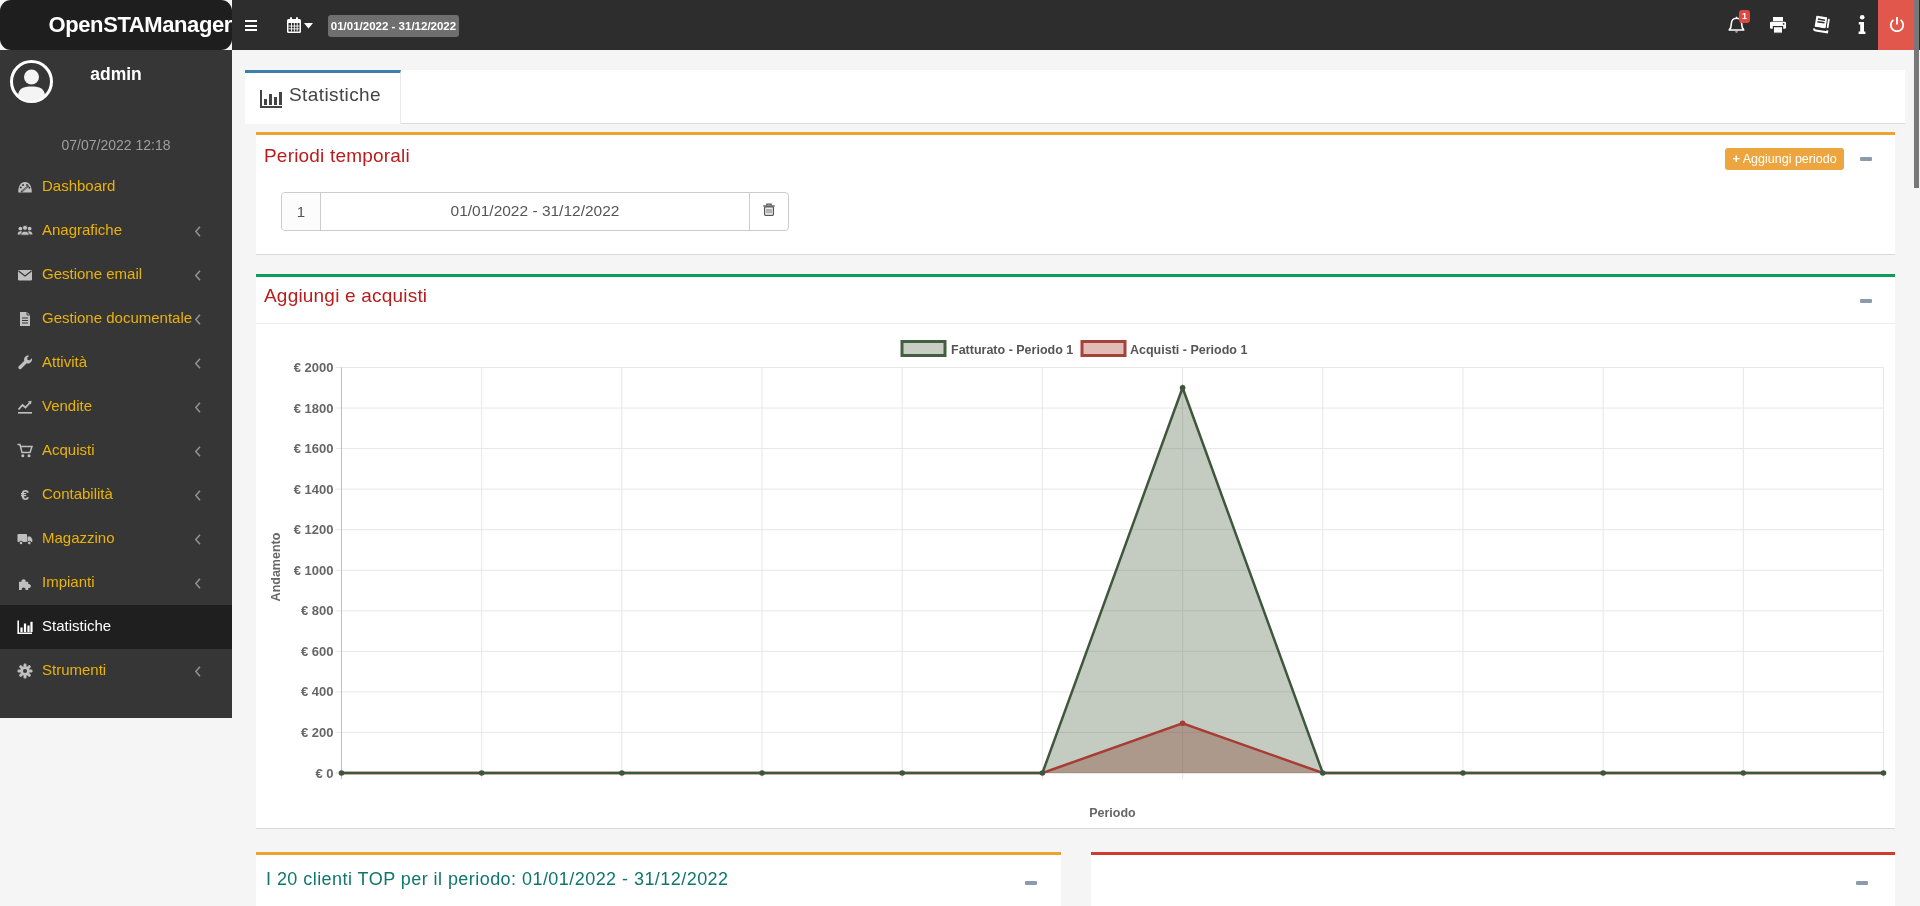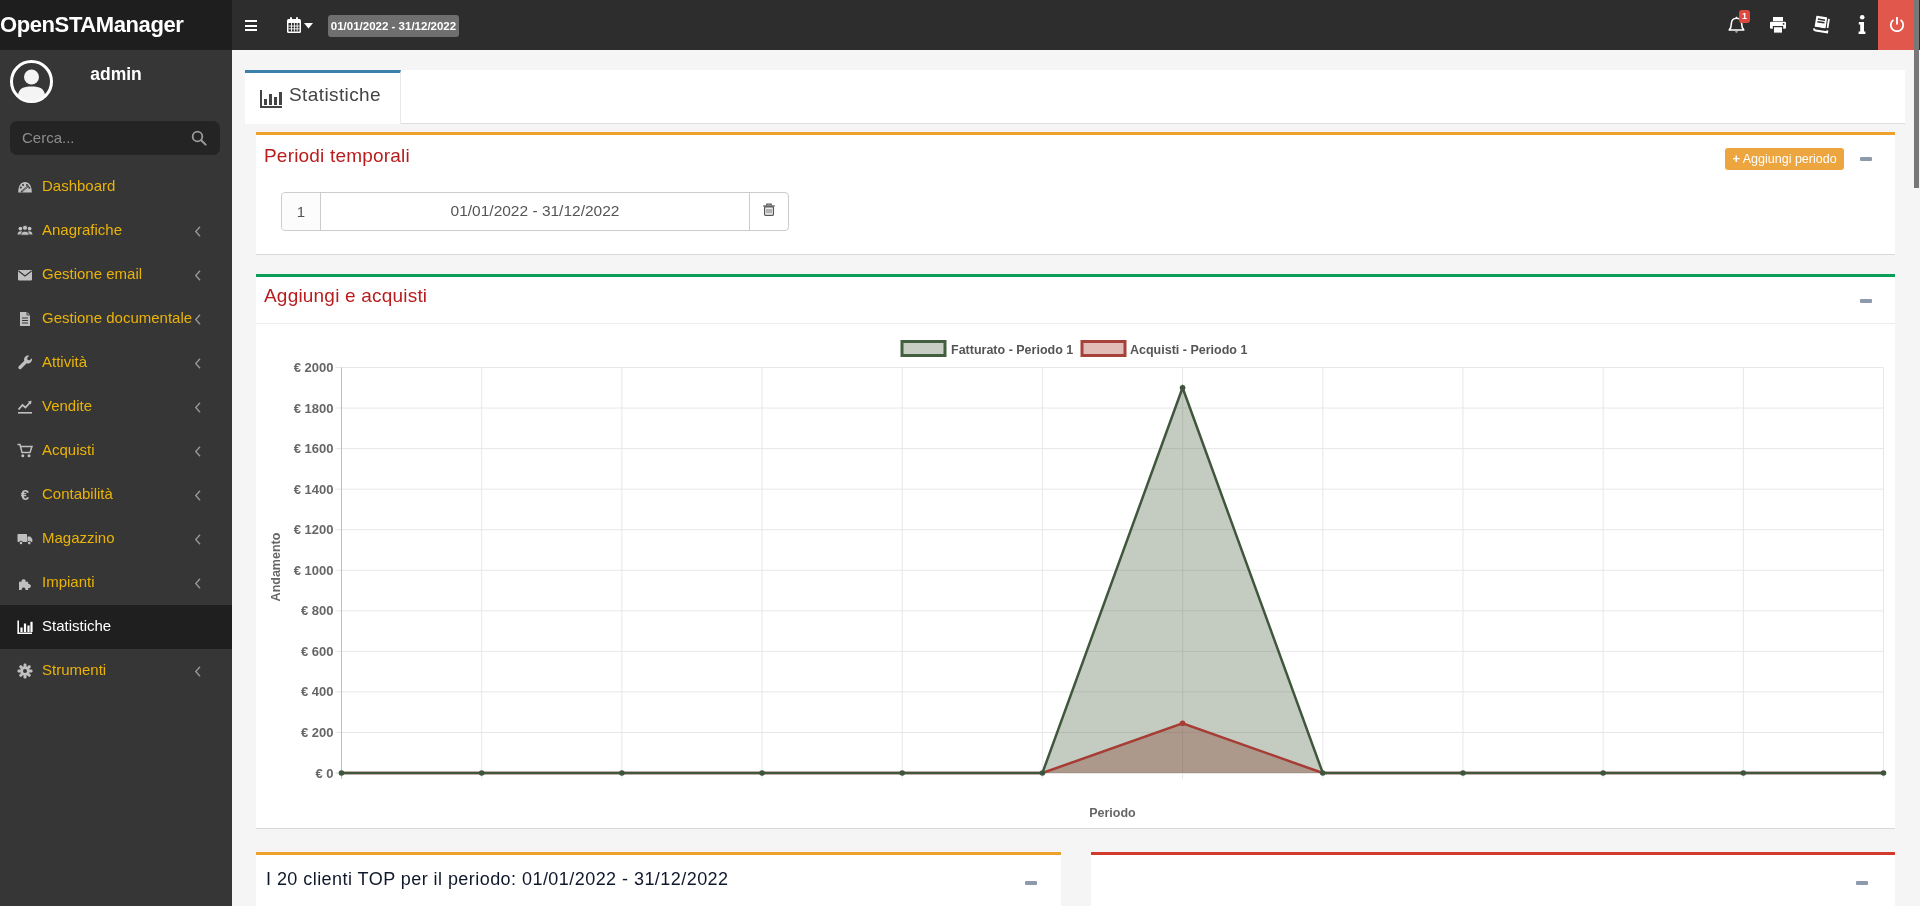--- a/index.html
+++ b/index.html
@@ -2,33 +2,33 @@
 <html><head>
 <meta charset="utf-8">
 <style>
 * { margin:0; padding:0; box-sizing:border-box; }
 html,body { width:1920px; height:906px; overflow:hidden; }
 body { font-family:"Liberation Sans", sans-serif; background:#f5f5f5; position:relative; }
 .abs { position:absolute; }
 
 
 #logo { left:0; top:0; width:232px; height:50px; background:#1e1e1e; color:#fff;
-  font-size:22px; font-weight:bold; text-align:left; line-height:49px; letter-spacing:-0.4px; }
+  font-size:22px; font-weight:bold; text-align:right; line-height:49px; letter-spacing:-0.4px;border-radius:11px; }
 #navbar { left:232px; top:0; right:0; height:50px; background:#2d2d2d; }
 .nbicon { position:absolute; }
 #hamb { top:0; height:50px; width:12px; }
 #hamb div { position:absolute; left:0; width:12px; height:2px; background:#fff; }
 #datebadge { left:96px; top:15px; width:131px; height:22px; background:#6f6f6f; border-radius:3px;
   color:#fff; font-size:11.5px; font-weight:bold; text-align:center; line-height:22px; }
 #powerblock { position:absolute; right:6px; top:0; width:36px; height:50px; background:#e2574c; }
 #notifbadge { position:absolute; background:#dd4840; color:#fff; font-size:9px; font-weight:bold;
   border-radius:3px; width:11px; height:13px; text-align:center; line-height:13px; }
 
 
-#sidebar { left:0; top:50px; width:232px; height:856px; background:#363636;padding-left:40px; }
+#sidebar { left:0; top:50px; width:232px; height:668px; background:#363636;padding-left:40px; }
 #uname { left:0; top:14px; width:232px; text-align:center; color:#fff; font-size:17.5px; font-weight:bold; }
 #udate { left:0; top:39px; width:232px; text-align:center; color:#9f9f9f; font-size:14px;margin-top:48px; }
 #search { left:10px; top:71px; width:210px; height:34px; background:#242424; border-radius:7px; }
 #search span { position:absolute; left:12px; top:8px; color:#8d8d8d; font-size:15px; }
 .mitem { position:absolute; left:0; width:232px; height:44px; color:#eab308; font-size:15px; }
 .mitem.active { background:#1f1f1f; color:#fff; }
 .mitem .txt { position:absolute; left:42px; top:12px; }
 .mitem .chev { position:absolute; right:31px; top:17px; }
 .micon { position:absolute; left:17px; top:14px; width:16px; height:16px; }
 
@@ -50,21 +50,21 @@
 #igroup .addon { width:39px; border-right:1px solid #ccc; background:#fcfcfc; text-align:center;
   line-height:37px; font-size:15px; color:#555; border-radius:4px 0 0 4px; }
 #igroup .inp { flex:1; text-align:center; line-height:35px; font-size:15.5px; color:#555; }
 #igroup .tbtn { width:39px; border-left:1px solid #ccc; border-radius:0 4px 4px 0; position:relative; }
 
 #card2 { left:256px; top:274px; width:1639px; height:555px; border-top:3px solid #0b9e58; }
 #card2 .hdiv { position:absolute; left:0; top:46px; width:100%; height:1px; background:#ececec; }
 
 #card3 { left:256px; top:852px; width:805px; height:54px; border-top:3px solid #efa12d; border-bottom:none; }
 #card4 { left:1091px; top:852px; width:804px; height:54px; border-top:3px solid #d23b2b; border-bottom:none; }
-.btitle { position:absolute; left:10px; top:14px; font-size:18px; color:#0f172a; letter-spacing:0.45px; }
+.btitle { position:absolute; left:10px; top:14px; font-size:18px; color:#0f766e; letter-spacing:0.45px; }
 #sbthumb { left:1914px; top:0; width:5px; height:188px; background:#787878; }
 </style>
 </head>
 <body>
 
 <div class="abs" id="logo">OpenSTAManager</div>
 <div class="abs" id="navbar">
   <div class="nbicon" id="hamb" style="left:13px;">
     <div style="top:20px"></div>
       <div style="top:24.5px"></div>
@@ -128,27 +128,20 @@
 </div>
 
 <div class="abs" id="sidebar">
   <svg style="position:absolute; left:10px; top:10px;" width="43" height="43" viewBox="0 0 43 43">
     <circle cx="21.5" cy="21.5" r="20" fill="none" stroke="#fff" stroke-width="3"></circle>
     <circle cx="21.5" cy="17" r="7.5" fill="#f4f4f4"></circle>
     <path d="M8,35 C9,28.5 13,26.5 21.5,26.5 C30,26.5 34,28.5 35,35 C31,39.5 26.5,41 21.5,41 C16.5,41 12,39.5 8,35 Z" fill="#f4f4f4"></path>
   </svg>
   <div class="abs" id="uname">admin</div>
   <div class="abs" id="udate">07/07/2022 12:18</div>
-  <div class="abs" id="search">
-    <span>Cerca...</span>
-    <svg style="position:absolute; right:13px; top:9px;" width="16" height="16" viewBox="0 0 16 16">
-      <circle cx="6.5" cy="6.5" r="4.8" fill="none" stroke="#9a9a9a" stroke-width="1.8"></circle>
-      <line x1="10.2" y1="10.2" x2="14.6" y2="14.6" stroke="#9a9a9a" stroke-width="2" stroke-linecap="round"></line>
-    </svg>
-  </div>
   <div id="menu">
       <div class="mitem" style="top:115px">
         <svg class="micon" viewBox="0 0 16 16">
           <path d="M1.2,13.6 C1.2,6.6 3.8,3 8,3 C12.2,3 14.8,6.6 14.8,13.6 Z" fill="#c0c0c0"></path>
           <g fill="#363636">
             <circle cx="3.8" cy="8.6" r="1"></circle>
             <circle cx="6" cy="5.9" r="1"></circle>
             <circle cx="10" cy="5.9" r="1"></circle>
             <circle cx="12.4" cy="8.8" r="1"></circle>
           </g>

